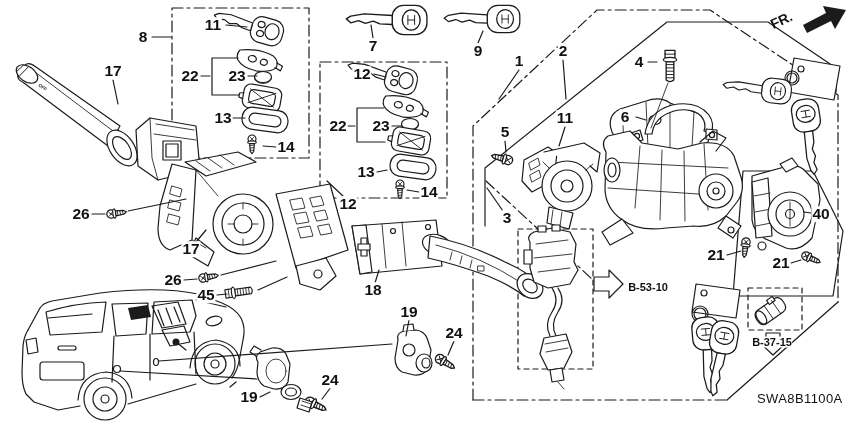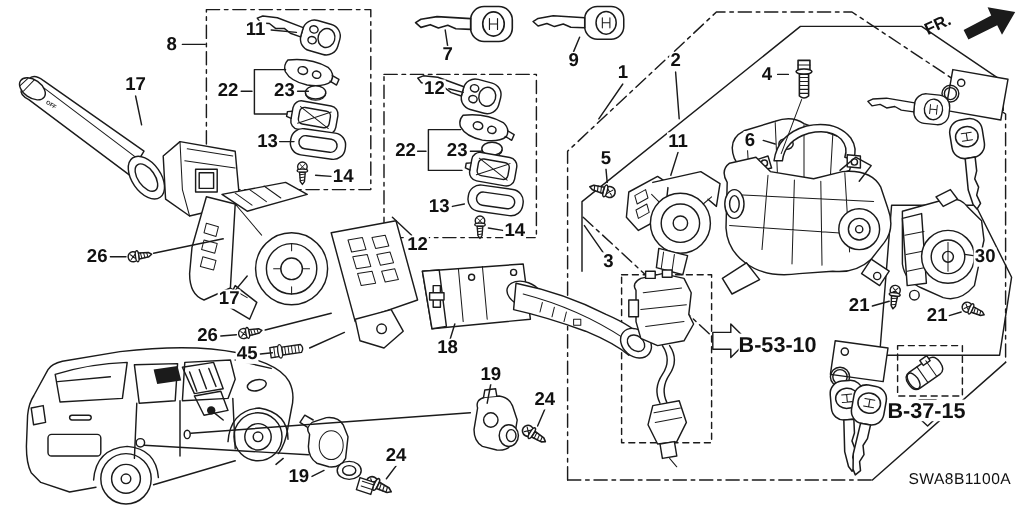--- a/index.html
+++ b/index.html
@@ -8,21 +8,21 @@
   #art{position:absolute;left:0;top:0;}
   svg *{stroke:#1b1b1b;fill:none;stroke-width:1.2;stroke-linecap:round;stroke-linejoin:round;}
   svg .fw{fill:#ffffff;}
   svg .fd{fill:#1b1b1b;stroke:none;}
   svg .thin{stroke-width:0.85;}
   svg .dd{stroke-dasharray:11 4 3 4;}   
   svg .ds{stroke-dasharray:5 4;}        
   svg text{stroke:none;fill:#1b1b1b;}
   .callout{position:absolute;transform:translate(-50%,-50%);font-weight:bold;font-size:15.5px;
            color:#111;line-height:1;background:#fff;padding:0 1px;white-space:nowrap;}
-  .ref-label{position:absolute;transform:translate(-50%,-50%);font-weight:bold;font-size:18px;
+  .ref-label{position:absolute;transform:translate(-50%,-50%);font-weight:bold;font-size:11px;
            color:#111;line-height:1;background:#fff;white-space:nowrap;}
   #diagram-code{position:absolute;left:757px;top:391px;font-size:13px;color:#111;letter-spacing:.4px;}
   #fr-label{position:absolute;left:770px;top:12px;font-weight:bold;font-size:14px;color:#111;
             transform:rotate(-25deg);}
 </style>
 </head>
 <body>
 
 <div id="stage">
 
@@ -362,21 +362,21 @@
       <div class="callout" style="left: 507px; top: 218px;">3</div>
       <div class="callout" style="left: 191px; top: 249px;">17</div>
       <div class="callout" style="left: 81px; top: 214px;">26</div>
       <div class="callout" style="left: 173px; top: 280px;">26</div>
       <div class="callout" style="left: 206px; top: 295px;">45</div>
       <div class="callout" style="left: 373px; top: 290px; text-align: right;">18</div>
       <div class="callout" style="left: 409px; top: 312px;">19</div>
       <div class="callout" style="left: 454px; top: 333px;">24</div>
       <div class="callout" style="left: 249px; top: 397px;">19</div>
       <div class="callout" style="left: 330px; top: 380px;">24</div>
-      <div class="callout" style="left: 821px; top: 214px;">30</div>
+      <div class="callout" style="left: 821px; top: 214px;">40</div>
       <div class="callout" style="left: 716px; top: 255px;">21</div>
       <div class="callout" style="left: 781px; top: 263px;">21</div>
       <div class="ref-label" style="left: 648px; top: 287px;">B-53-10</div>
       <div class="ref-label" style="left: 772px; top: 342px;">B-37-15</div>
     </div>
 <div id="fr-label">FR.</div>
 <div id="diagram-code">SWA8B1100A</div>
 
 </div>
 

